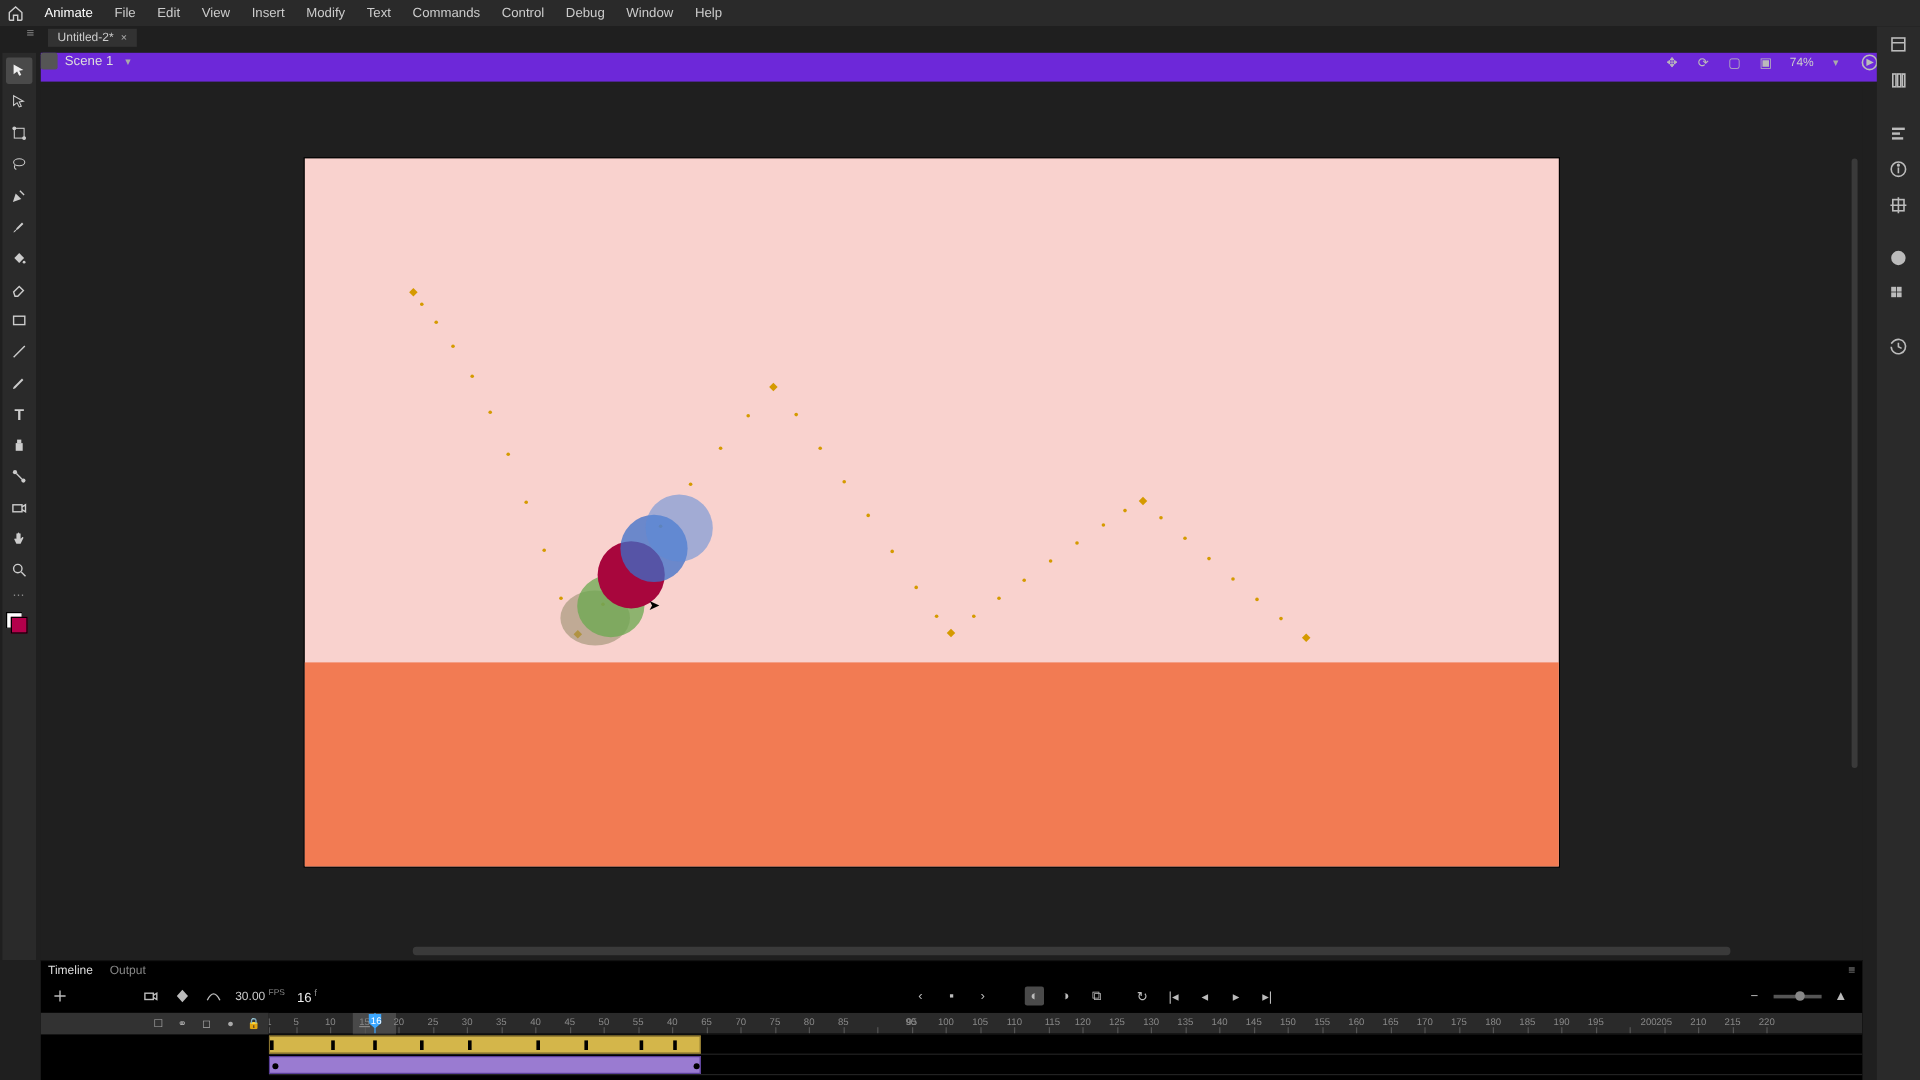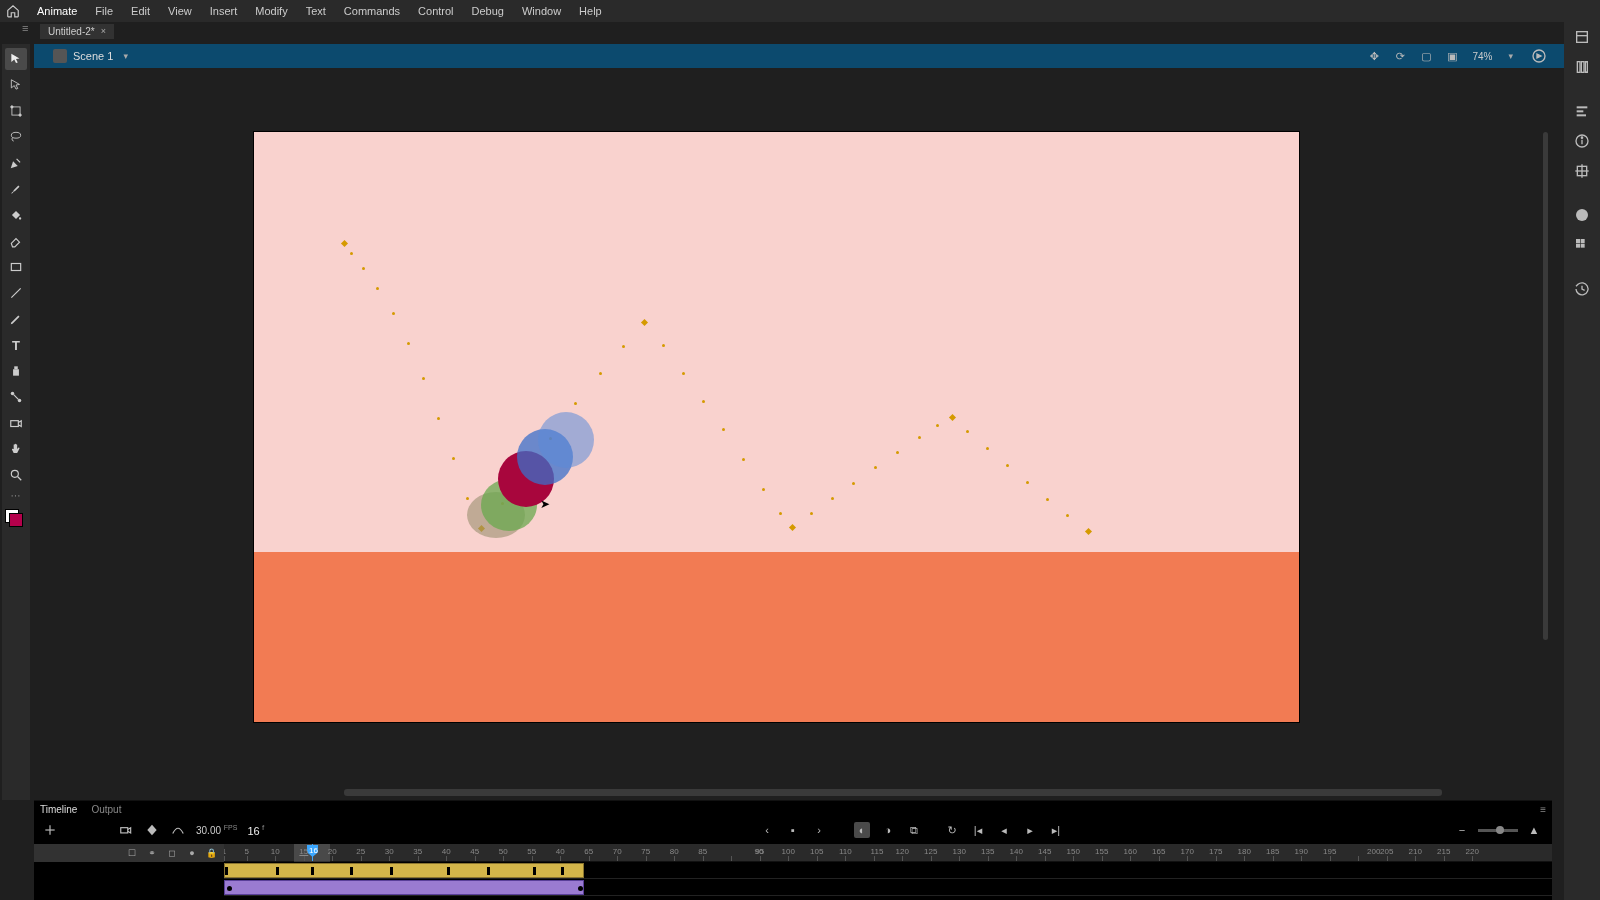--- a/index.html
+++ b/index.html
@@ -9,21 +9,21 @@
   .menubar { position:absolute; top:0; left:0; right:0; height:22px; background:#2a2a2a; display:flex; align-items:center; padding-left:4px; gap:0; }
   .menubar .home { width:18px; height:18px; display:flex; align-items:center; justify-content:center; margin-right:6px; }
   .menubar .item { padding:3px 9px; cursor:default; }
   .menubar .item.accent { color:#fff; }
 
   .tabbar { position:absolute; top:22px; left:0; right:0; height:18px; background:#1f1f1f; display:flex; align-items:center; padding-left:40px; }
   .tabbar .collapse-btn { position:absolute; left:22px; top:0; width:14px; height:14px; color:#888; }
   .doctab { background:#323232; padding:2px 8px; font-size:10px; display:flex; align-items:center; gap:6px; }
   .doctab .x { font-size:9px; color:#aaa; }
 
-  .scenebar { position:absolute; top:44px; left:34px; right:34px; height:24px; background:#0c4a6e; display:flex; align-items:center; padding:0 19px; }
+  .scenebar { position:absolute; top:44px; left:34px; right:34px; height:24px; background:#6d28d9; display:flex; align-items:flex-start; padding:0 0; }
   .scenebar .scene-sel { display:flex; align-items:center; gap:6px; font-size:11px; color:#ddd; }
   .scenebar .scene-ico { width:14px; height:14px; background:#555; border-radius:2px; }
   .scenebar .chev { font-size:9px; color:#aaa; margin-left:4px; }
   .scenebar .right { margin-left:auto; display:flex; align-items:center; gap:10px; }
   .scenebar .ribtn { width:16px; height:16px; display:flex; align-items:center; justify-content:center; color:#bbb; }
   .scenebar .zoom { font-size:10px; color:#ccc; padding:0 2px; }
 
   
   .toolbar { position:absolute; left:2px; top:44px; width:28px; bottom:100px; background:#2a2a2a; display:flex; flex-direction:column; align-items:center; padding-top:4px; gap:4px; }
   .toolbar .tool { width:22px; height:22px; display:flex; align-items:center; justify-content:center; border-radius:2px; color:#ccc; }

